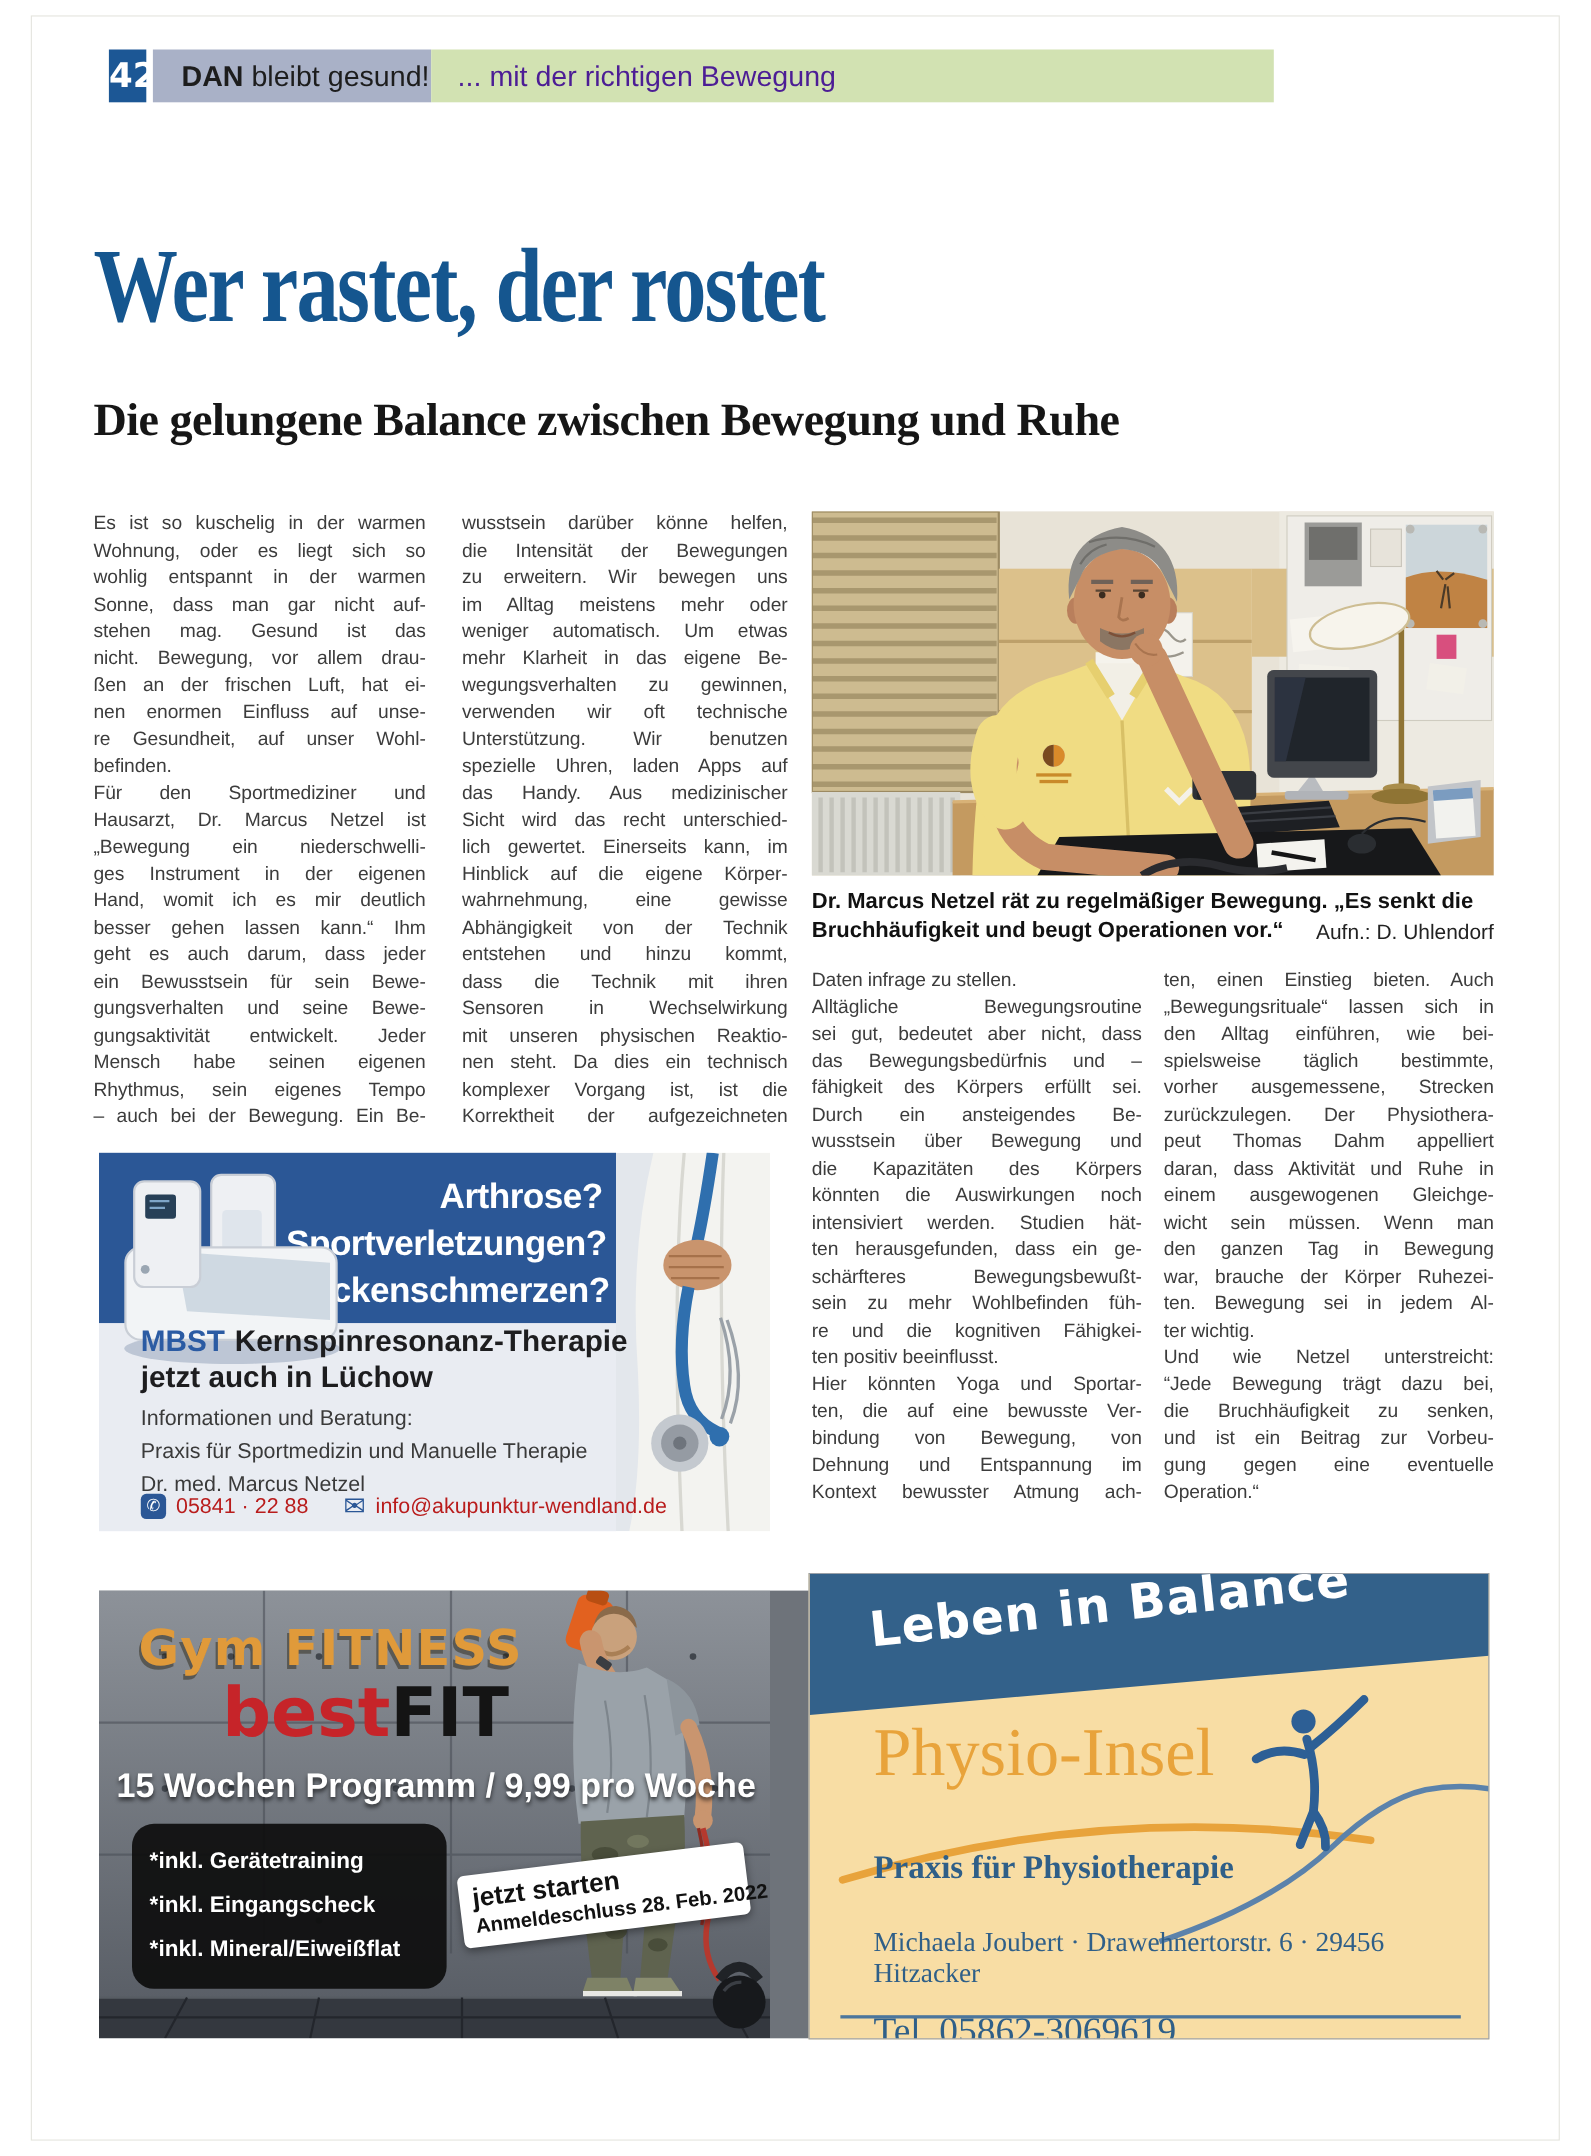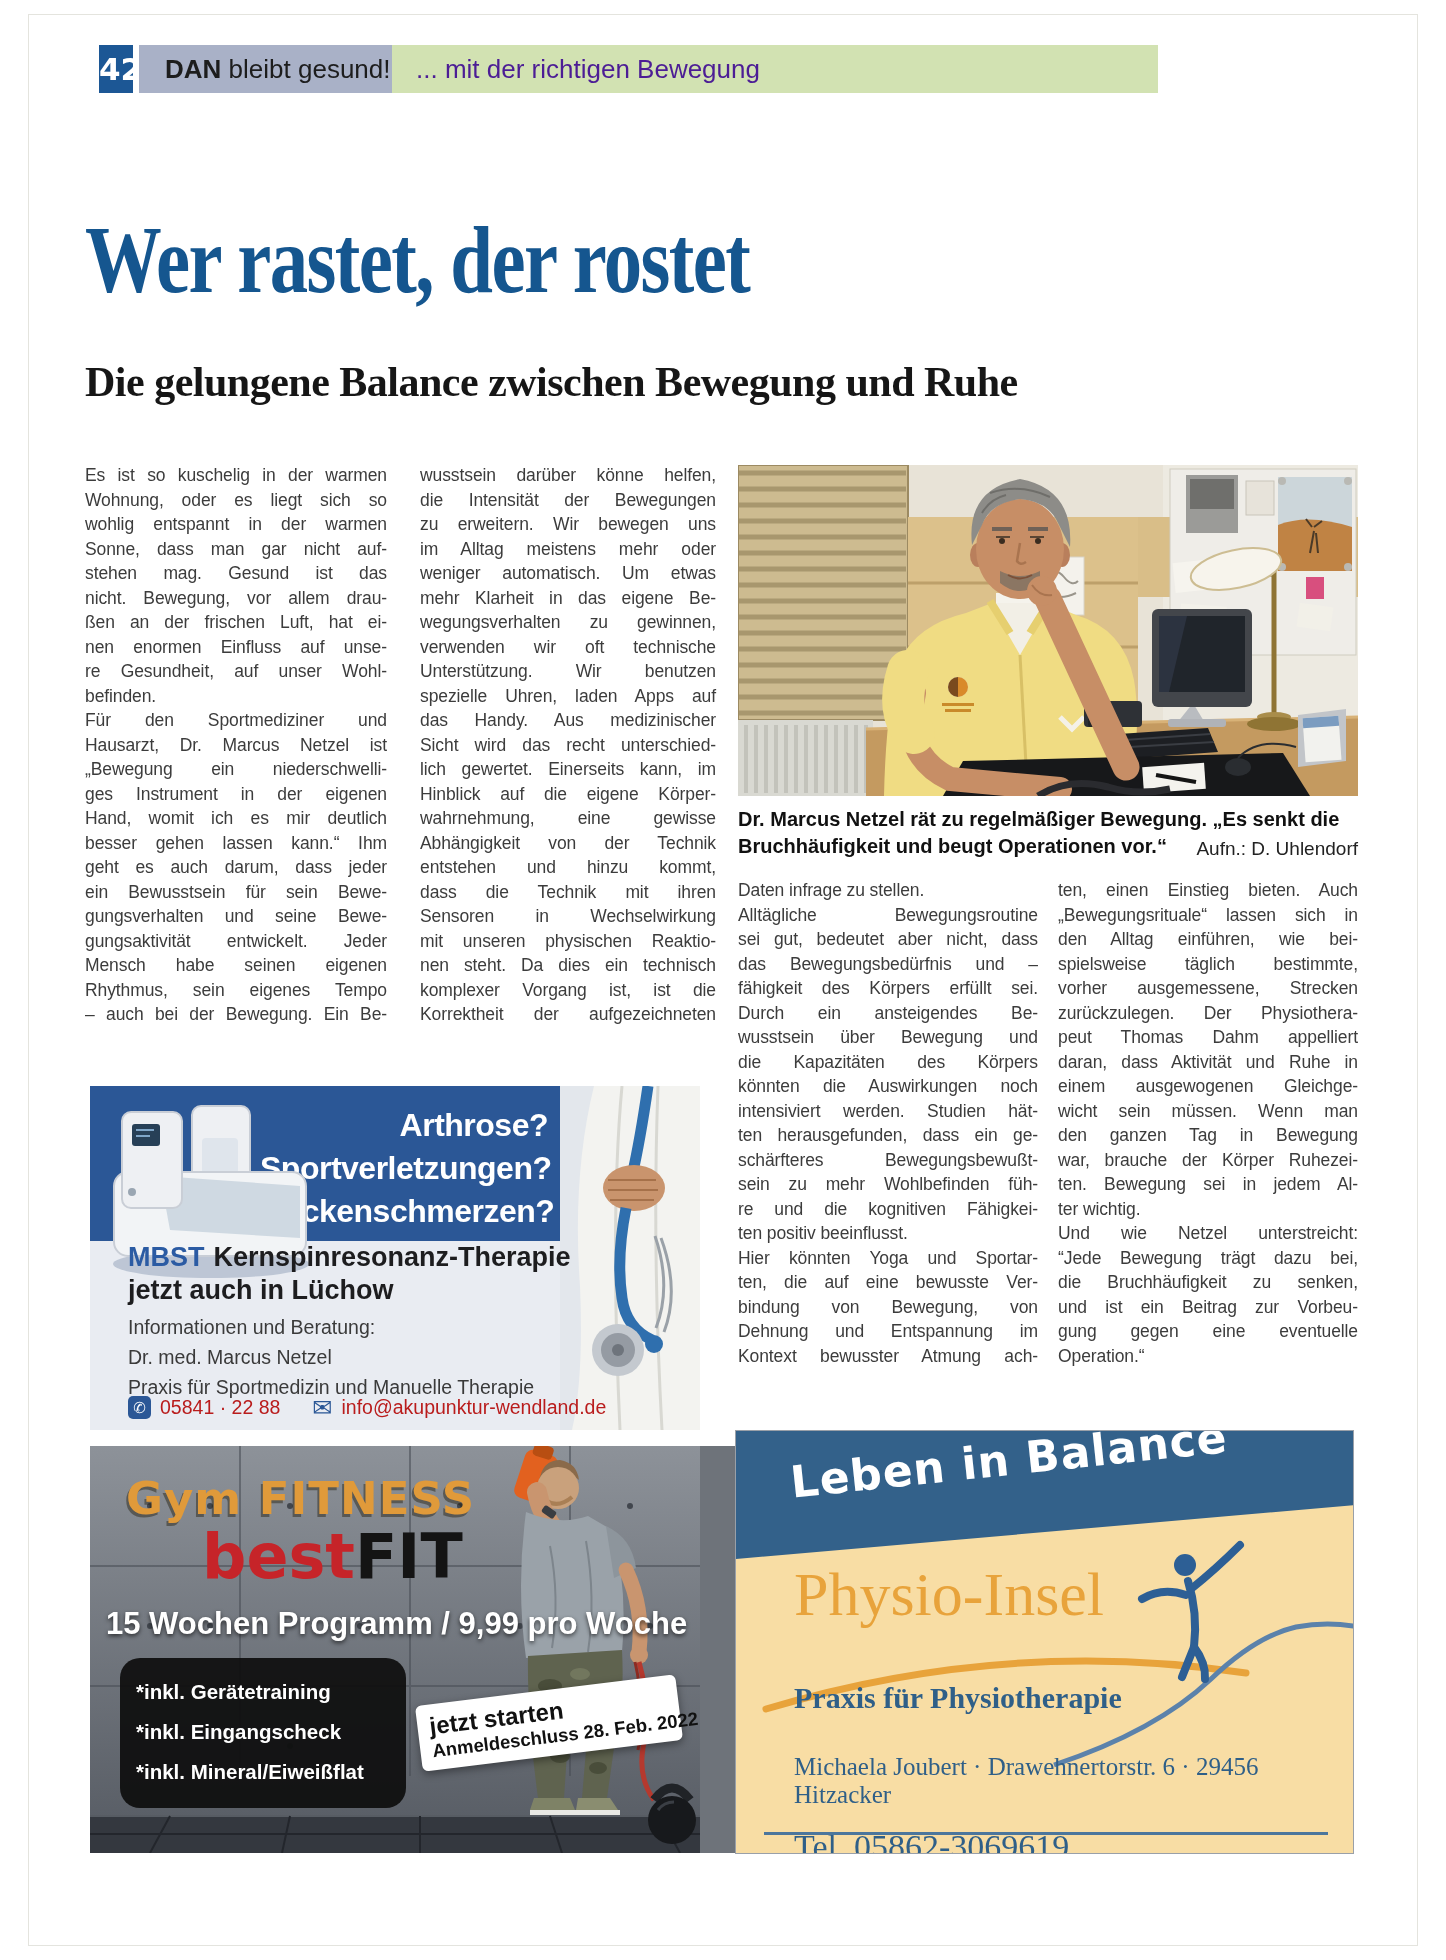--- a/index.html
+++ b/index.html
@@ -35,21 +35,21 @@
   .tline.ragged{text-align-last:left;}
 
   
   .photo{left:738px;top:465px;width:620px;height:331px;background:#e8e3d7;}
   .caption{left:738px;top:806px;width:620px;color:#111;}
   .cap-line{font-weight:bold;font-size:20px;line-height:27px;}
   .cap-row{display:flex;justify-content:space-between;align-items:flex-end;}
   .credit{font-weight:normal;font-size:19px;color:#222;}
 
   
-  .mbst{left:90px;top:1086px;width:720px;height:344px;padding-left:24px;}
+  .mbst{left:90px;top:1048px;width:720px;height:344px;padding-left:24px;}
   .mbst-blue{left:0;top:0;width:470px;height:155px;background:#2b5796;}
   .mbst-light{left:0;top:155px;width:470px;height:189px;background:#e9ecf2;}
   .mbst-photo{left:470px;top:0;width:140px;height:344px;}
   .mbst-device{left:6px;top:10px;width:230px;height:200px;z-index:3;}
   .mbst-headline{left:170px;top:18px;width:288px;text-align:right;color:#fff;z-index:2;}
   .mb-hline{font-size:32px;line-height:43px;font-weight:bold;text-align:right;letter-spacing:-0.5px;}
   .mbst-t1{left:38px;top:156px;font-size:27px;font-weight:bold;color:#1d1d1f;z-index:4;}
   .mbst-t1 .brand{color:#2b5ba3;}
   .mbst-t1 .rest{margin-left:9px;}
   .mbst-t2{left:38px;top:189px;font-size:27px;font-weight:bold;color:#1d1d1f;z-index:4;}
@@ -376,22 +376,22 @@
         <div class="mb-hline">Arthrose?</div>
         <div class="mb-hline">Sportverletzungen?</div>
         <div class="mb-hline">Rückenschmerzen?</div>
       </div>
     <div class="abs mbst-t1">
       <span class="brand">MBST</span><span class="rest">Kernspinresonanz-Therapie</span>
     </div>
     <div class="abs mbst-t2">jetzt auch in Lüchow</div>
     <div class="abs mbst-info">
         <div class="mb-info-line">Informationen und Beratung:</div>
+        <div class="mb-info-line">Praxis für Sportmedizin und Manuelle Therapie</div>
         <div class="mb-info-line">Dr. med. Marcus Netzel</div>
-        <div class="mb-info-line">Praxis für Sportmedizin und Manuelle Therapie</div>
       </div>
     <div class="abs mbst-contact">
       <span class="icon-phone">✆</span>
       <span class="txt">05841 · 22 88</span>
       <span class="gap"></span>
       <span class="icon-mail">✉</span>
       <span class="txt">info@akupunktur-wendland.de</span>
     </div>
   </div>
 

